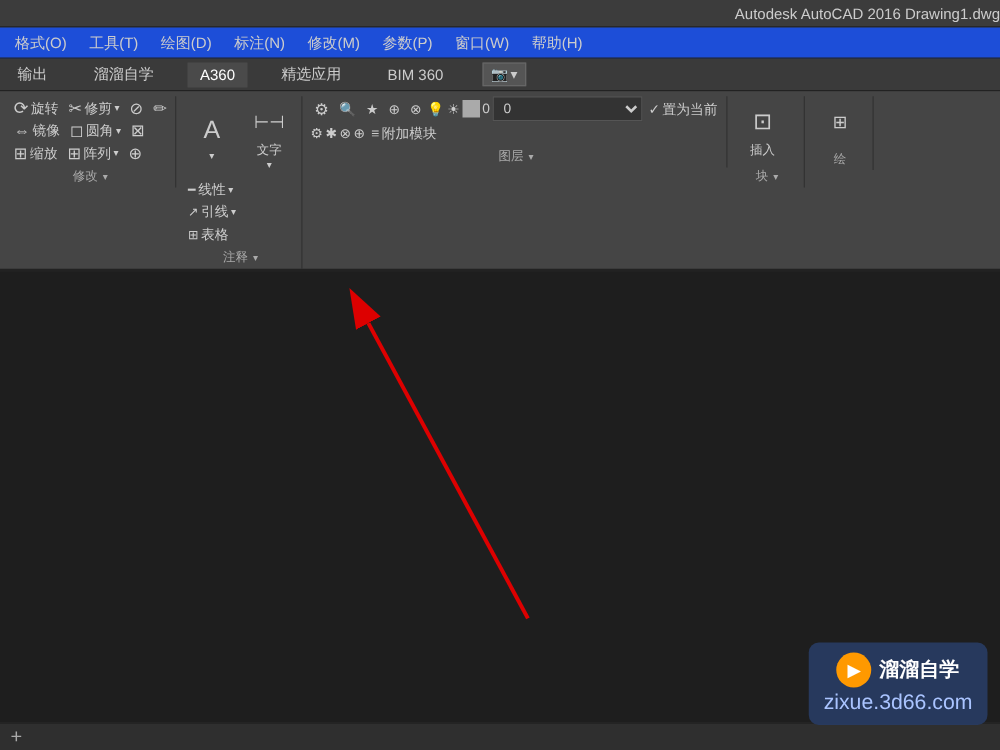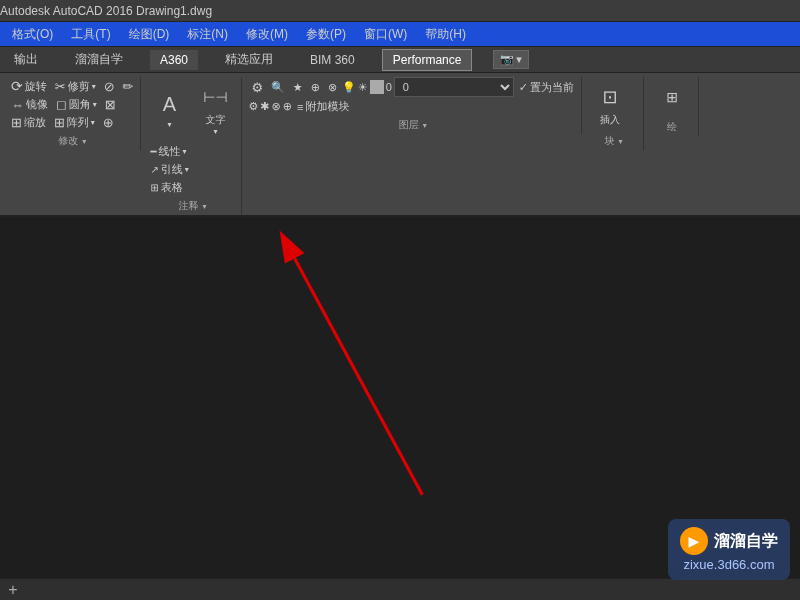--- a/index.html
+++ b/index.html
@@ -13,21 +13,21 @@
       color: #ccc;
       position: relative;
     }
 
     
     .title-bar {
       background: #3c3c3c;
       height: 22px;
       display: flex;
       align-items: center;
-      justify-content: flex-start;
+      justify-content: flex-end;
       color: #ccc;
       font-size: 12px;
       border-bottom: 1px solid #222;
     }
 
     
     .menu-bar {
       background: #1d4ed8;
       height: 25px;
       display: flex;
@@ -205,21 +205,21 @@
       font-size: 14px;
       color: #fff;
     }
     .watermark-text {
       color: #fff;
       font-size: 16px;
       font-weight: bold;
     }
     .watermark-url {
       color: #aac4ff;
-      font-size: 13px;
+      font-size: 17px;
     }
 
     
     .arrow-overlay {
       position: absolute;
       top: 0;
       left: 0;
       width: 100%;
       height: 100%;
       pointer-events: none;
@@ -268,21 +268,20 @@
   <span class="menu-item">窗口(W)</span>
   <span class="menu-item">帮助(H)</span>
 </div>
 
 <div class="tab-bar">
   <span class="tab-item">输出</span>
   <span class="tab-item">溜溜自学</span>
   <span class="tab-item active">A360</span>
   <span class="tab-item">精选应用</span>
   <span class="tab-item">BIM 360</span>
-  <span class="tab-item highlighted">Performance</span>
   <span style="margin-left:4px;">
     <span class="tab-icon-btn">
       <span>📷</span>
       <span>▾</span>
     </span>
   </span>
 </div>
 
 <div class="main-layout">
 

